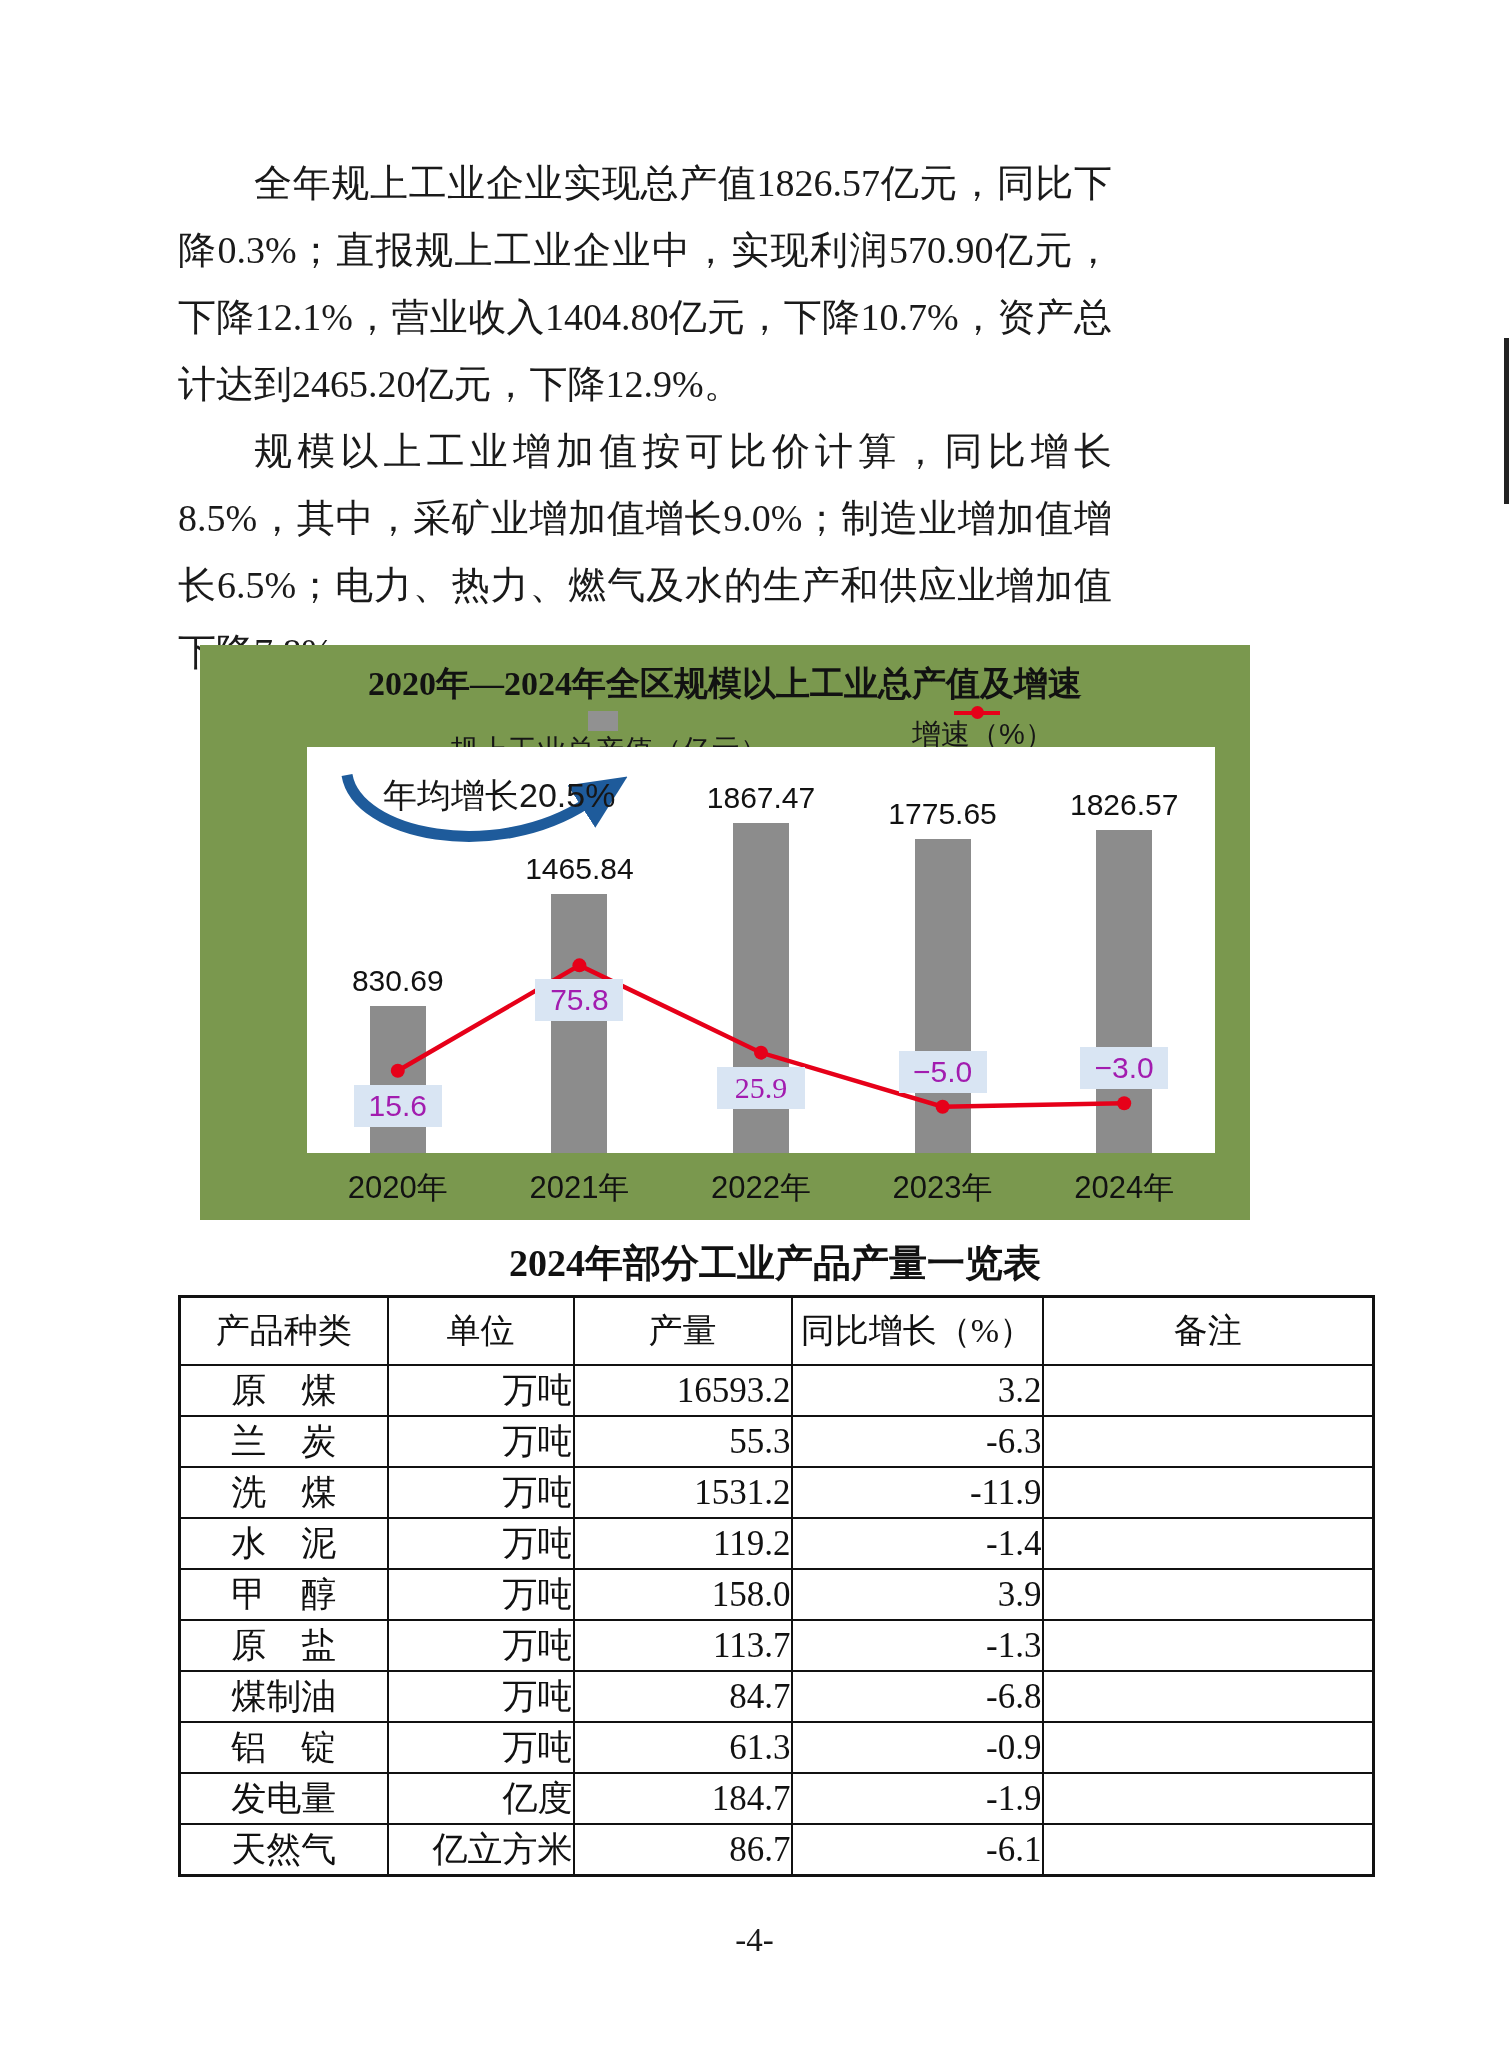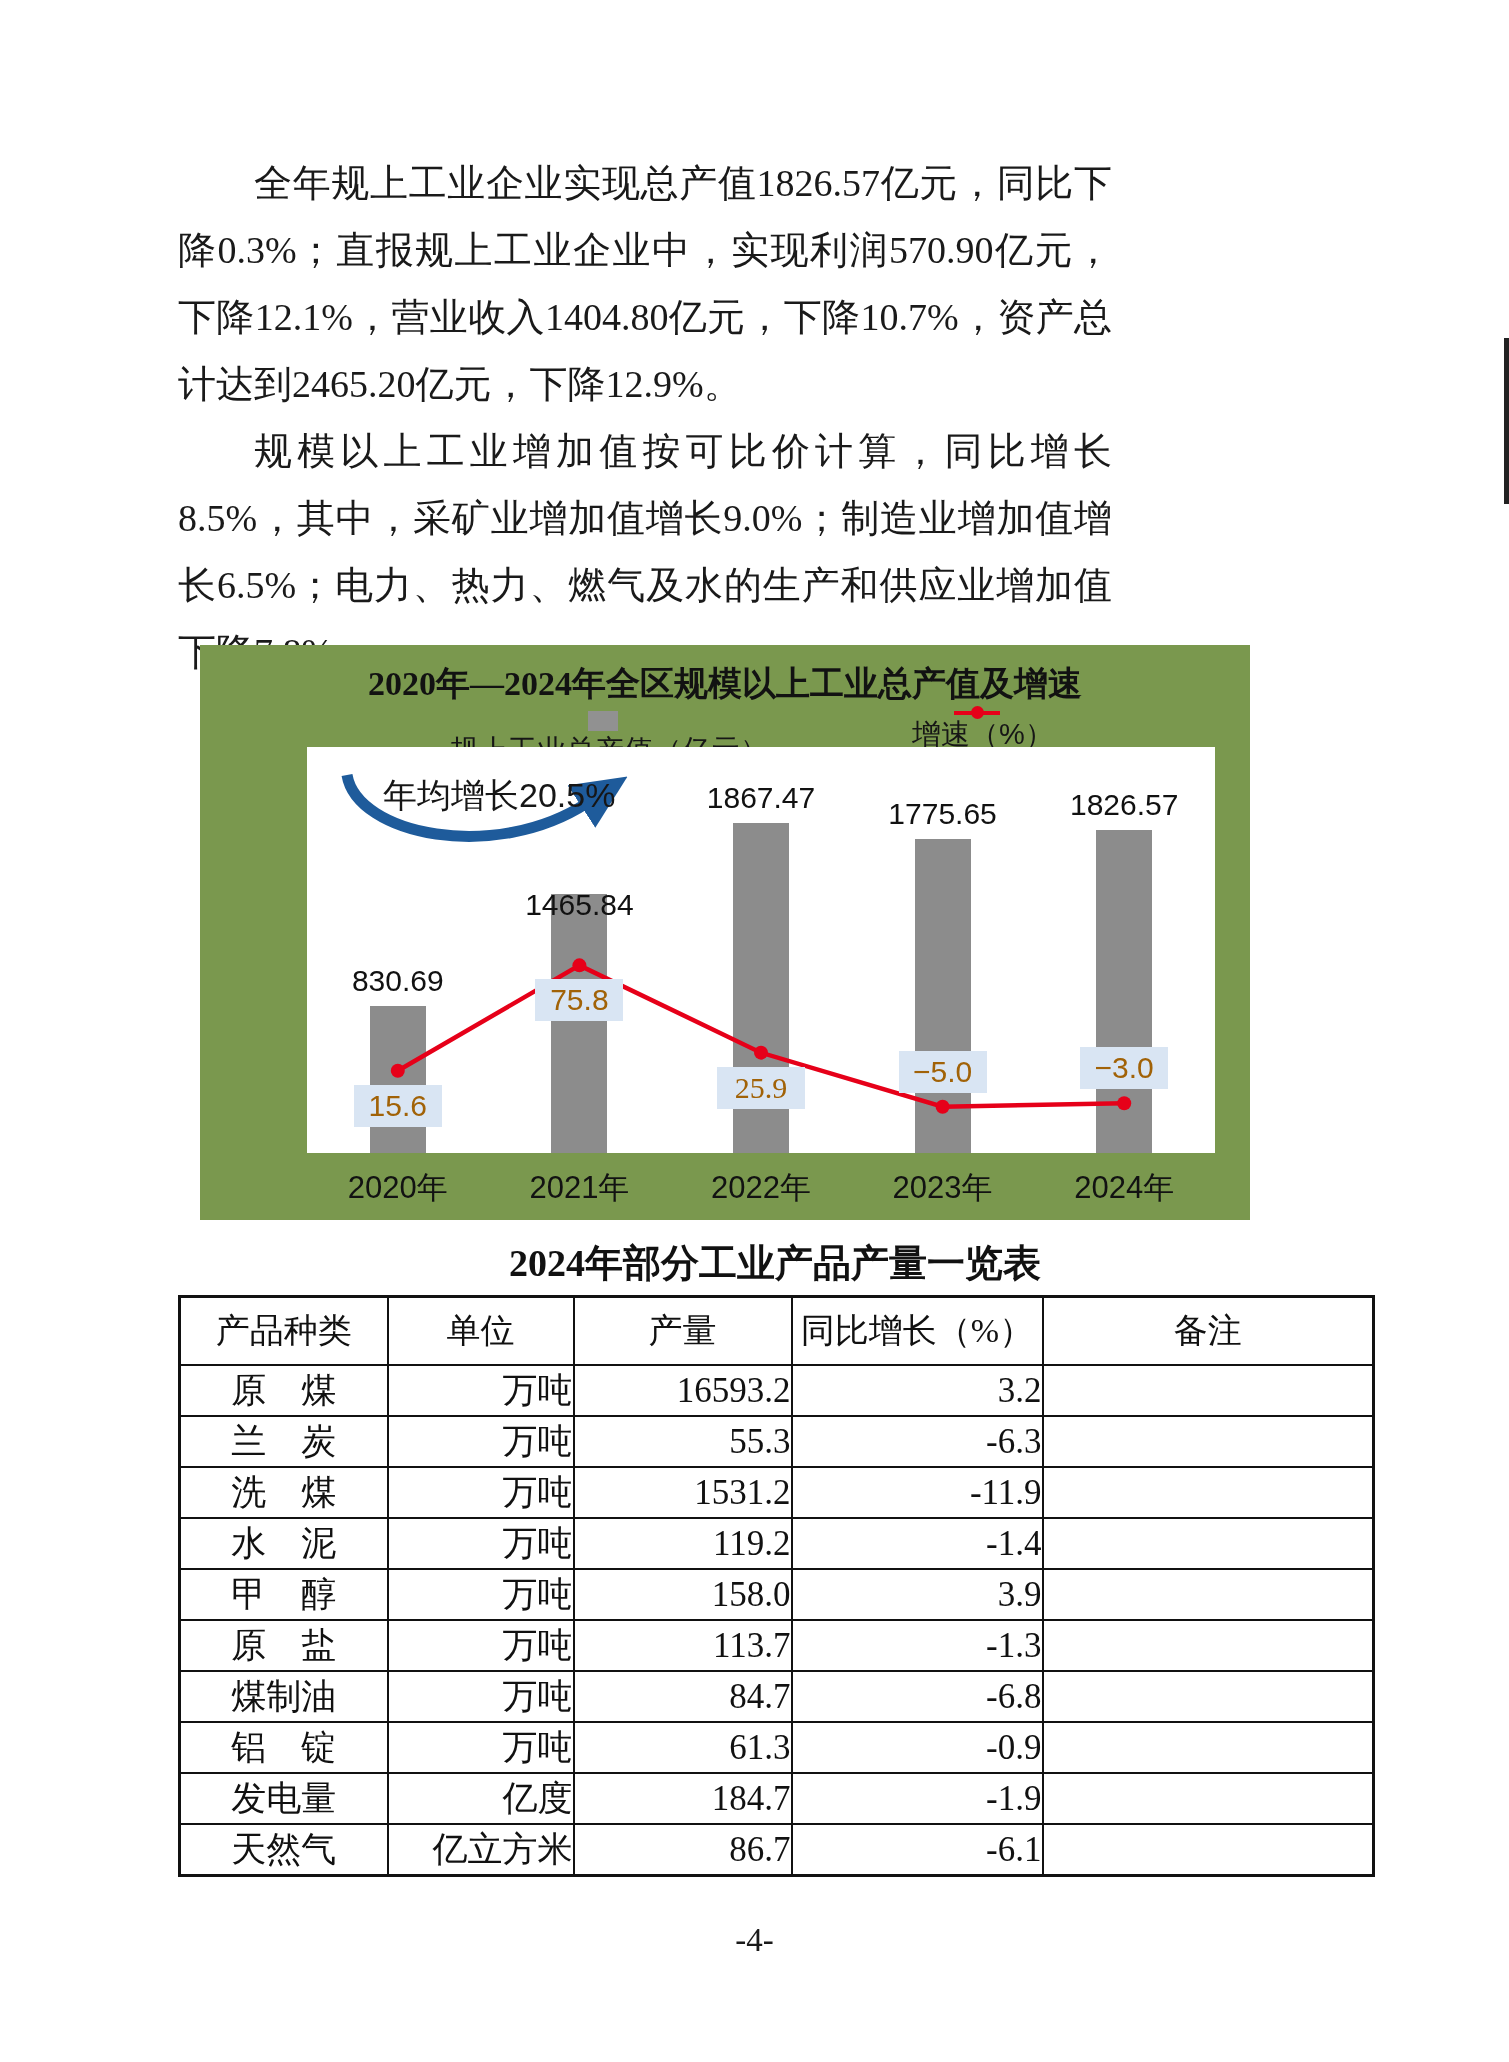--- a/index.html
+++ b/index.html
@@ -43,21 +43,21 @@
     background:#ffffff;
   }
   .bar { position:absolute; bottom:0; width:56px; background:#8c8c8c; }
   .bar-label {
     position:absolute; width:170px; text-align:center;
     font-family:"Liberation Sans","DejaVu Sans",sans-serif; font-size:30px; color:#111;
   }
   .growth-label {
     position:absolute; width:88px; height:42px; line-height:42px;
     background:#d9e5f3; text-align:center;
-    font-family:"Liberation Sans","DejaVu Sans",sans-serif; font-size:30px; color:#a16207;
+    font-family:"Liberation Sans","DejaVu Sans",sans-serif; font-size:30px; color:#a21caf;
   }
   .lineplot { position:absolute; left:0; top:0; pointer-events:none; }
   .arrow-svg { position:absolute; left:28px; top:16px; }
   .arrow-text {
     position:absolute; left:76px; top:26px;
     font-family:"Liberation Sans","DejaVu Sans",sans-serif;
     font-size:34px; color:#161616;
   }
   .xlab {
     position:absolute; top:522px; width:170px; text-align:center;
@@ -121,21 +121,21 @@
           <marker id="ah" orient="auto" markerWidth="5" markerHeight="4.6" refX="0.6" refY="2.3">
             <path d="M0,0 L5,2.3 L0,4.6 z" fill="#1e5b9b"></path>
           </marker>
         </defs>
         <path d="M 12 12 C 22 72, 160 100, 252 40" fill="none" stroke="#1e5b9b" stroke-width="11" marker-end="url(#ah)"></path>
       </svg>
       <div class="arrow-text">年均增长20.5%</div>
     <div class="bar" style="left: 62.8px; height: 146.791px; background: rgb(140, 140, 140);"></div>
         <div class="bar-label" style="left: 5.8px; top: 217.209px;">830.69</div>
         <div class="bar" style="left: 244.4px; height: 259.028px; background: rgb(140, 140, 140);"></div>
-        <div class="bar-label" style="left: 187.4px; top: 104.972px; margin-top: 36px;">1465.84</div>
+        <div class="bar-label" style="left: 187.4px; top: 104.972px;">1465.84</div>
         <div class="bar" style="left: 426px; height: 330px; background: rgb(140, 140, 140);"></div>
         <div class="bar-label" style="left: 369px; top: 34px;">1867.47</div>
         <div class="bar" style="left: 607.6px; height: 313.775px; background: rgb(140, 140, 140);"></div>
         <div class="bar-label" style="left: 550.6px; top: 50.2255px;">1775.65</div>
         <div class="bar" style="left: 789.2px; height: 322.773px; background: rgb(140, 140, 140);"></div>
         <div class="bar-label" style="left: 732.2px; top: 41.2274px;">1826.57</div>
         <svg class="lineplot" width="908" height="406">
           <polyline points="90.8,323.7 272.4,218.35 454,305.675 635.5999999999999,359.75 817.1999999999999,356.25" fill="none" stroke="#e60019" stroke-width="4.5"></polyline>
           <circle cx="90.8" cy="323.7" r="7" fill="#e60019"></circle>
           <circle cx="272.4" cy="218.35" r="7" fill="#e60019"></circle>

